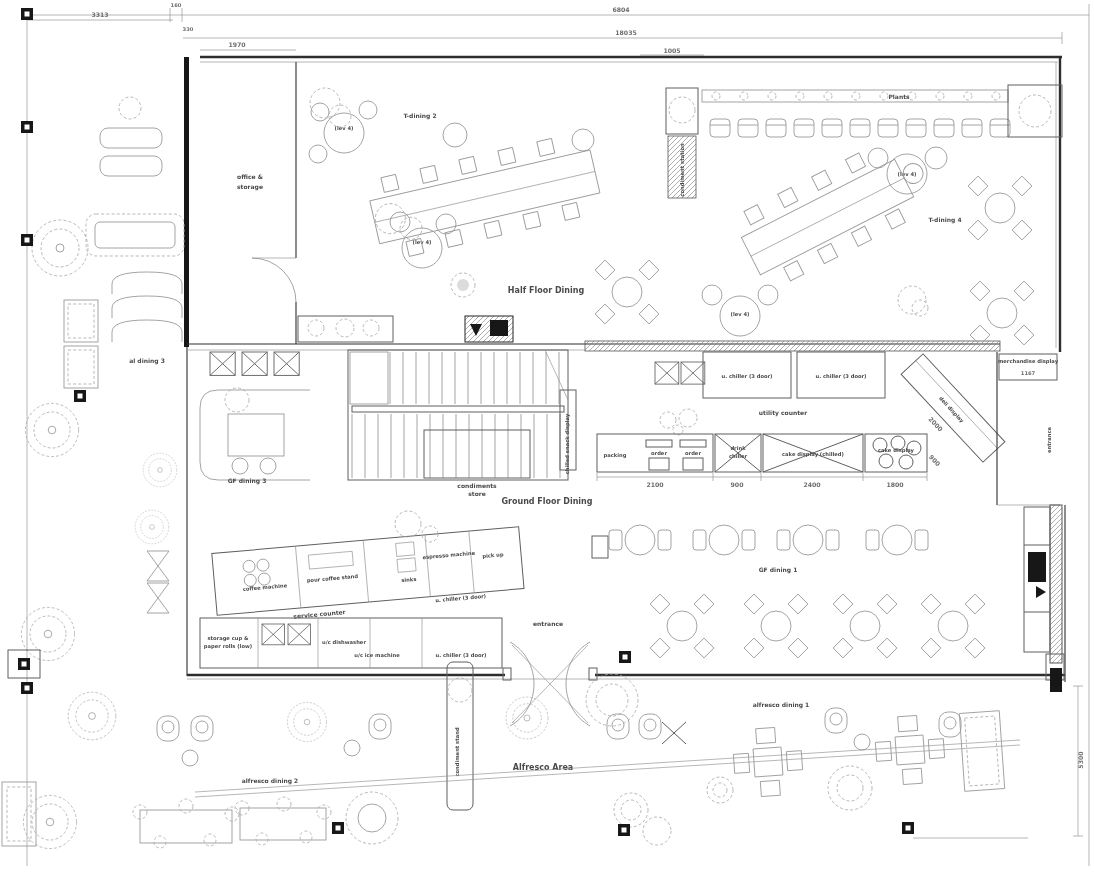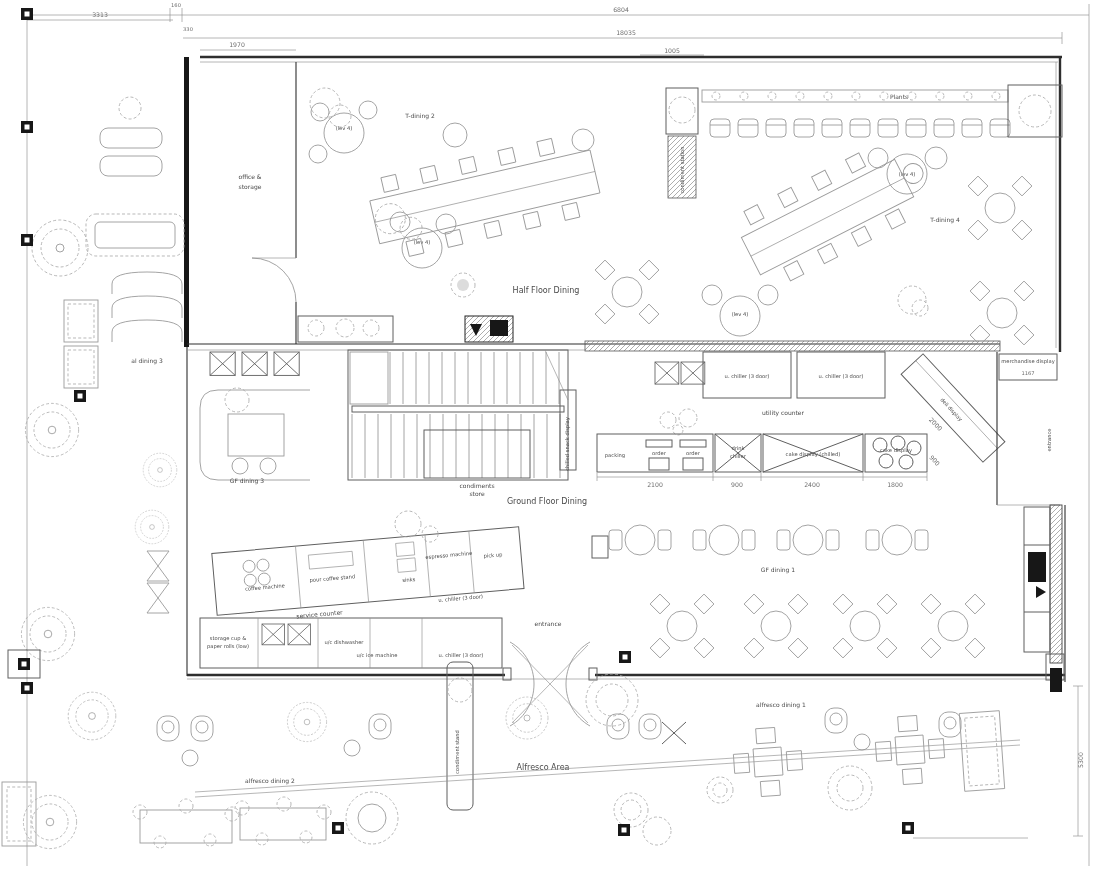--- a/index.html
+++ b/index.html
@@ -1,16 +1,16 @@
 <!DOCTYPE html>
 <html><head>
 <meta charset="utf-8">
 <style>
   html,body{margin:0;padding:0;background:#fff;}
-  #plan-wrap{position:relative;width:1094px;height:874px;background:#ffffff;overflow:hidden;}
+  #plan-wrap{position:relative;width:1094px;height:874px;background:#ffffff;overflow:hidden;font-weight:bold;}
   svg{position:absolute;left:0;top:0;}
   svg text{font-family:"DejaVu Sans",sans-serif;fill:#4a4a4a;}
   .w{stroke:#2e2e2e;fill:none;stroke-width:1.1;}
   .w2{stroke:#2e2e2e;fill:none;stroke-width:2.4;}
   .k{stroke:#5f5f5f;fill:none;stroke-width:1;}
   .f{stroke:#9a9a9a;fill:none;stroke-width:.9;}
   .dl{stroke:#8f8f8f;fill:none;stroke-width:.65;}
   .p{stroke:#ababab;fill:none;stroke-width:.85;stroke-dasharray:3 2.2;}
   .dk{fill:#171717;stroke:none;}
   .la{font-size:8px;text-anchor:middle;}

